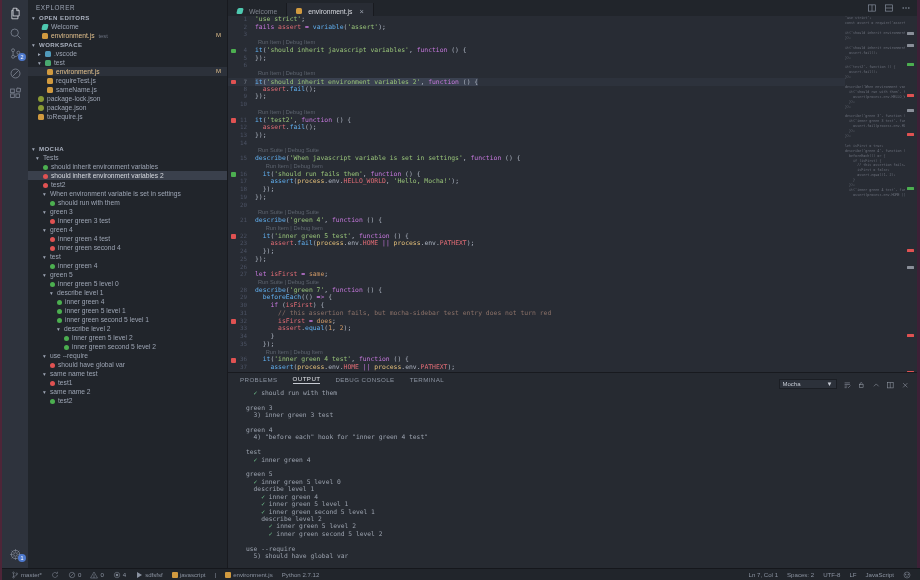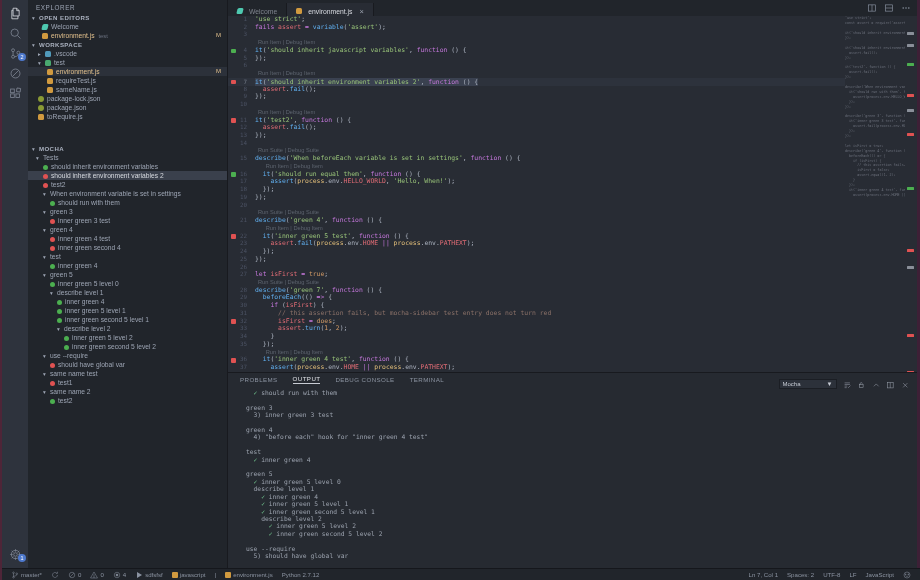--- a/index.html
+++ b/index.html
@@ -266,43 +266,43 @@
           <div class="row cur"><span class="gdot r"></span><span class="ln">7</span><span class="caret"></span><span class="code-text"><span class="tk-fn">it</span><span class="tk-p">(</span><span class="tk-str">'should inherit environment variables 2'</span><span class="tk-p">, </span><span class="tk-kw">function</span><span class="tk-p"> () {</span></span></div>
           <div class="row"><span class="ln">8</span><span class="code-text"><span class="tk-p">  </span><span class="tk-vr">assert</span><span class="tk-p">.</span><span class="tk-fn">fail</span><span class="tk-p">();</span></span></div>
           <div class="row"><span class="ln">9</span><span class="code-text"><span class="tk-p">});</span></span></div>
           <div class="row"><span class="ln">10</span><span class="code-text"></span></div>
           <div class="row cl" style="padding-left: 30px;"><span>Run Item | Debug Item</span></div>
           <div class="row"><span class="gdot r"></span><span class="ln">11</span><span class="code-text"><span class="tk-fn">it</span><span class="tk-p">(</span><span class="tk-str">'test2'</span><span class="tk-p">, </span><span class="tk-kw">function</span><span class="tk-p"> () {</span></span></div>
           <div class="row"><span class="ln">12</span><span class="code-text"><span class="tk-p">  </span><span class="tk-vr">assert</span><span class="tk-p">.</span><span class="tk-fn">fail</span><span class="tk-p">();</span></span></div>
           <div class="row"><span class="ln">13</span><span class="code-text"><span class="tk-p">});</span></span></div>
           <div class="row"><span class="ln">14</span><span class="code-text"></span></div>
           <div class="row cl" style="padding-left: 30px;"><span>Run Suite | Debug Suite</span></div>
-          <div class="row"><span class="ln">15</span><span class="code-text"><span class="tk-fn">describe</span><span class="tk-p">(</span><span class="tk-str">'When beforeEach variable is set in settings'</span><span class="tk-p">, </span><span class="tk-kw">function</span><span class="tk-p"> () {</span></span></div>
+          <div class="row"><span class="ln">15</span><span class="code-text"><span class="tk-fn">describe</span><span class="tk-p">(</span><span class="tk-str">'When javascript variable is set in settings'</span><span class="tk-p">, </span><span class="tk-kw">function</span><span class="tk-p"> () {</span></span></div>
           <div class="row cl" style="padding-left: 37.7px;"><span>Run Item | Debug Item</span></div>
-          <div class="row"><span class="gdot g"></span><span class="ln">16</span><span class="code-text"><span class="tk-p">  </span><span class="tk-fn">it</span><span class="tk-p">(</span><span class="tk-str">'should run equal them'</span><span class="tk-p">, </span><span class="tk-kw">function</span><span class="tk-p"> () {</span></span></div>
-          <div class="row"><span class="ln">17</span><span class="code-text"><span class="tk-p">    </span><span class="tk-fn">assert</span><span class="tk-p">(</span><span class="tk-ob">process</span><span class="tk-p">.env.</span><span class="tk-pr">HELLO_WORLD</span><span class="tk-p">, </span><span class="tk-str">'Hello, When!'</span><span class="tk-p">);</span></span></div>
+          <div class="row"><span class="gdot g"></span><span class="ln">16</span><span class="code-text"><span class="tk-p">  </span><span class="tk-fn">it</span><span class="tk-p">(</span><span class="tk-str">'should run fails them'</span><span class="tk-p">, </span><span class="tk-kw">function</span><span class="tk-p"> () {</span></span></div>
+          <div class="row"><span class="ln">17</span><span class="code-text"><span class="tk-p">    </span><span class="tk-fn">assert</span><span class="tk-p">(</span><span class="tk-ob">process</span><span class="tk-p">.env.</span><span class="tk-pr">HELLO_WORLD</span><span class="tk-p">, </span><span class="tk-str">'Hello, Mocha!'</span><span class="tk-p">);</span></span></div>
           <div class="row"><span class="ln">18</span><span class="code-text"><span class="tk-p">  });</span></span></div>
           <div class="row"><span class="ln">19</span><span class="code-text"><span class="tk-p">});</span></span></div>
           <div class="row"><span class="ln">20</span><span class="code-text"></span></div>
           <div class="row cl" style="padding-left: 30px;"><span>Run Suite | Debug Suite</span></div>
           <div class="row"><span class="ln">21</span><span class="code-text"><span class="tk-fn">describe</span><span class="tk-p">(</span><span class="tk-str">'green 4'</span><span class="tk-p">, </span><span class="tk-kw">function</span><span class="tk-p"> () {</span></span></div>
           <div class="row cl" style="padding-left: 37.7px;"><span>Run Item | Debug Item</span></div>
           <div class="row"><span class="gdot r"></span><span class="ln">22</span><span class="code-text"><span class="tk-p">  </span><span class="tk-fn">it</span><span class="tk-p">(</span><span class="tk-str">'inner green 5 test'</span><span class="tk-p">, </span><span class="tk-kw">function</span><span class="tk-p"> () {</span></span></div>
           <div class="row"><span class="ln">23</span><span class="code-text"><span class="tk-p">    </span><span class="tk-vr">assert</span><span class="tk-p">.</span><span class="tk-fn">fail</span><span class="tk-p">(</span><span class="tk-ob">process</span><span class="tk-p">.env.</span><span class="tk-pr">HOME</span><span class="tk-p"> </span><span class="tk-kw">||</span><span class="tk-p"> </span><span class="tk-ob">process</span><span class="tk-p">.env.</span><span class="tk-pr">PATHEXT</span><span class="tk-p">);</span></span></div>
           <div class="row"><span class="ln">24</span><span class="code-text"><span class="tk-p">  });</span></span></div>
           <div class="row"><span class="ln">25</span><span class="code-text"><span class="tk-p">});</span></span></div>
           <div class="row"><span class="ln">26</span><span class="code-text"></span></div>
-          <div class="row"><span class="ln">27</span><span class="code-text"><span class="tk-kw">let</span><span class="tk-p"> </span><span class="tk-vr">isFirst</span><span class="tk-p"> </span><span class="tk-kw">=</span><span class="tk-p"> </span><span class="tk-nm">true</span><span class="tk-p">;</span></span></div>
+          <div class="row"><span class="ln">27</span><span class="code-text"><span class="tk-kw">let</span><span class="tk-p"> </span><span class="tk-vr">isFirst</span><span class="tk-p"> </span><span class="tk-kw">=</span><span class="tk-p"> </span><span class="tk-nm">same</span><span class="tk-p">;</span></span></div>
           <div class="row cl" style="padding-left: 30px;"><span>Run Suite | Debug Suite</span></div>
           <div class="row"><span class="ln">28</span><span class="code-text"><span class="tk-fn">describe</span><span class="tk-p">(</span><span class="tk-str">'green 7'</span><span class="tk-p">, </span><span class="tk-kw">function</span><span class="tk-p"> () {</span></span></div>
           <div class="row"><span class="ln">29</span><span class="code-text"><span class="tk-p">  </span><span class="tk-fn">beforeEach</span><span class="tk-p">(() </span><span class="tk-kw">=&gt;</span><span class="tk-p"> {</span></span></div>
           <div class="row"><span class="ln">30</span><span class="code-text"><span class="tk-p">    </span><span class="tk-kw">if</span><span class="tk-p"> (</span><span class="tk-vr">isFirst</span><span class="tk-p">) {</span></span></div>
           <div class="row"><span class="ln">31</span><span class="code-text"><span class="tk-cm">      // this assertion fails, but mocha-sidebar test entry does not turn red</span></span></div>
           <div class="row"><span class="gdot r"></span><span class="ln">32</span><span class="code-text"><span class="tk-p">      </span><span class="tk-vr">isFirst</span><span class="tk-p"> </span><span class="tk-kw">=</span><span class="tk-p"> </span><span class="tk-nm">does</span><span class="tk-p">;</span></span></div>
-          <div class="row"><span class="ln">33</span><span class="code-text"><span class="tk-p">      </span><span class="tk-vr">assert</span><span class="tk-p">.</span><span class="tk-fn">turn</span><span class="tk-p">(</span><span class="tk-nm">1</span><span class="tk-p">, </span><span class="tk-nm">2</span><span class="tk-p">);</span></span></div>
+          <div class="row"><span class="ln">33</span><span class="code-text"><span class="tk-p">      </span><span class="tk-vr">assert</span><span class="tk-p">.</span><span class="tk-fn">equal</span><span class="tk-p">(</span><span class="tk-nm">1</span><span class="tk-p">, </span><span class="tk-nm">2</span><span class="tk-p">);</span></span></div>
           <div class="row"><span class="ln">34</span><span class="code-text"><span class="tk-p">    }</span></span></div>
           <div class="row"><span class="ln">35</span><span class="code-text"><span class="tk-p">  });</span></span></div>
           <div class="row cl" style="padding-left: 37.7px;"><span>Run Item | Debug Item</span></div>
           <div class="row"><span class="gdot r"></span><span class="ln">36</span><span class="code-text"><span class="tk-p">  </span><span class="tk-fn">it</span><span class="tk-p">(</span><span class="tk-str">'inner green 4 test'</span><span class="tk-p">, </span><span class="tk-kw">function</span><span class="tk-p"> () {</span></span></div>
           <div class="row"><span class="ln">37</span><span class="code-text"><span class="tk-p">    </span><span class="tk-fn">assert</span><span class="tk-p">(</span><span class="tk-ob">process</span><span class="tk-p">.env.</span><span class="tk-pr">HOME</span><span class="tk-p"> </span><span class="tk-kw">||</span><span class="tk-p"> </span><span class="tk-ob">process</span><span class="tk-p">.env.</span><span class="tk-pr">PATHEXT</span><span class="tk-p">);</span></span></div>
         </div>
       <div id="minimap">
           <pre id="minimap-text">'use strict';
 const assert = require('assert');
 

